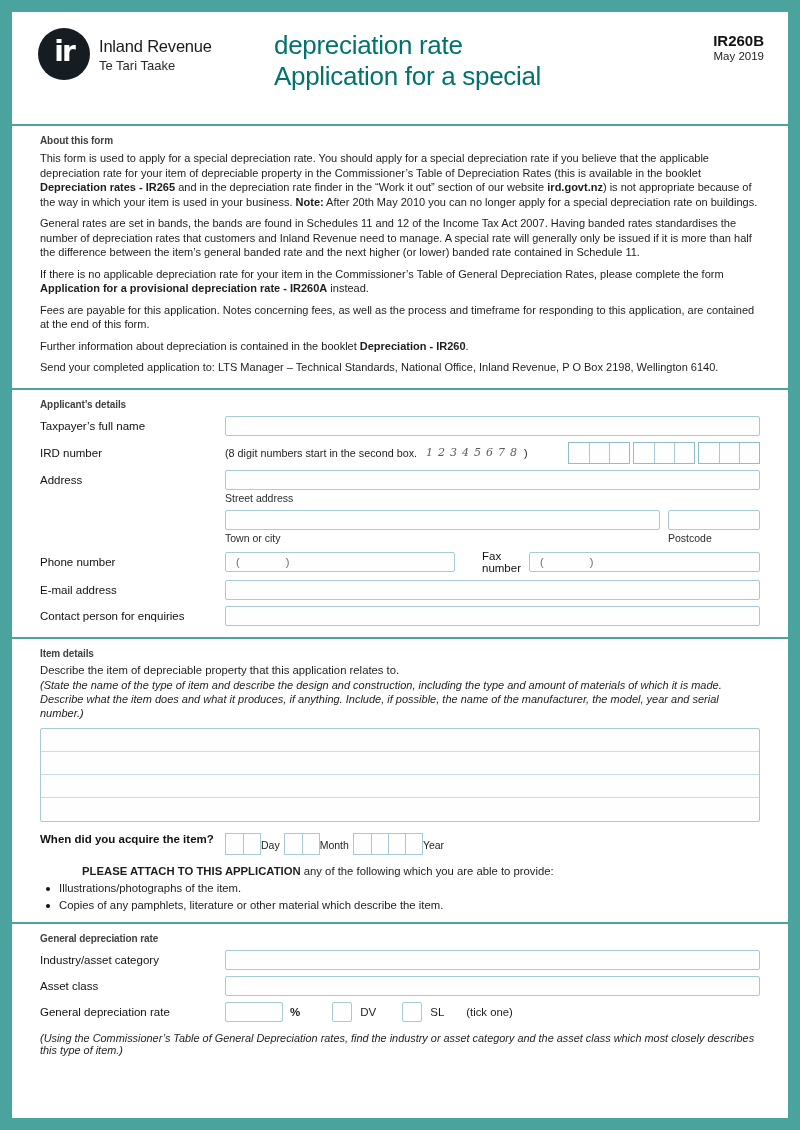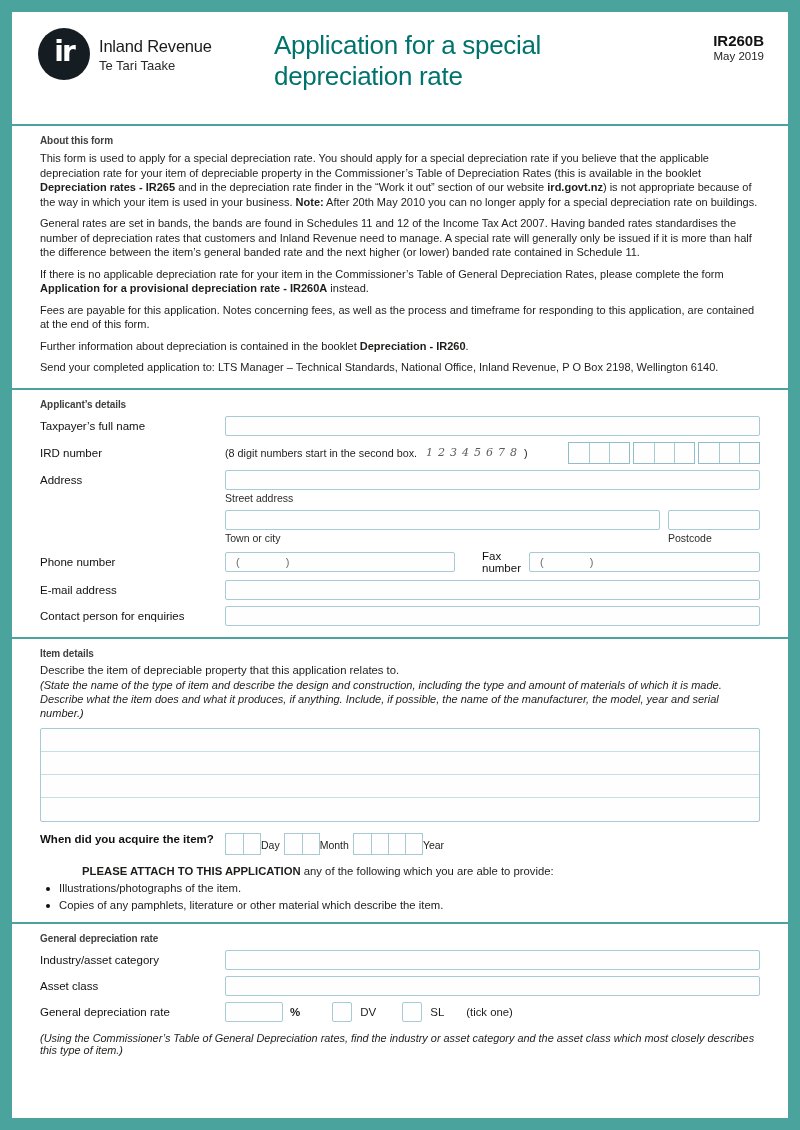--- a/index.html
+++ b/index.html
@@ -145,22 +145,22 @@
     <div class="brand">
       <div class="logo">
         <span class="logo-ir">ir</span>
       </div>
       <div class="brand-text">
         <div class="brand-name">Inland Revenue</div>
         <div class="brand-maori">Te Tari Taake</div>
       </div>
     </div>
     <div class="form-title">
+      <div>depreciation rate</div>
       <div>Application for a special</div>
-      <div>depreciation rate</div>
     </div>
     <div class="form-code">
       <div class="code-id">IR260B</div>
       <div class="code-date">May 2019</div>
     </div>
   </header>
 
   <div class="divider"></div>
 
   <section class="sect">

